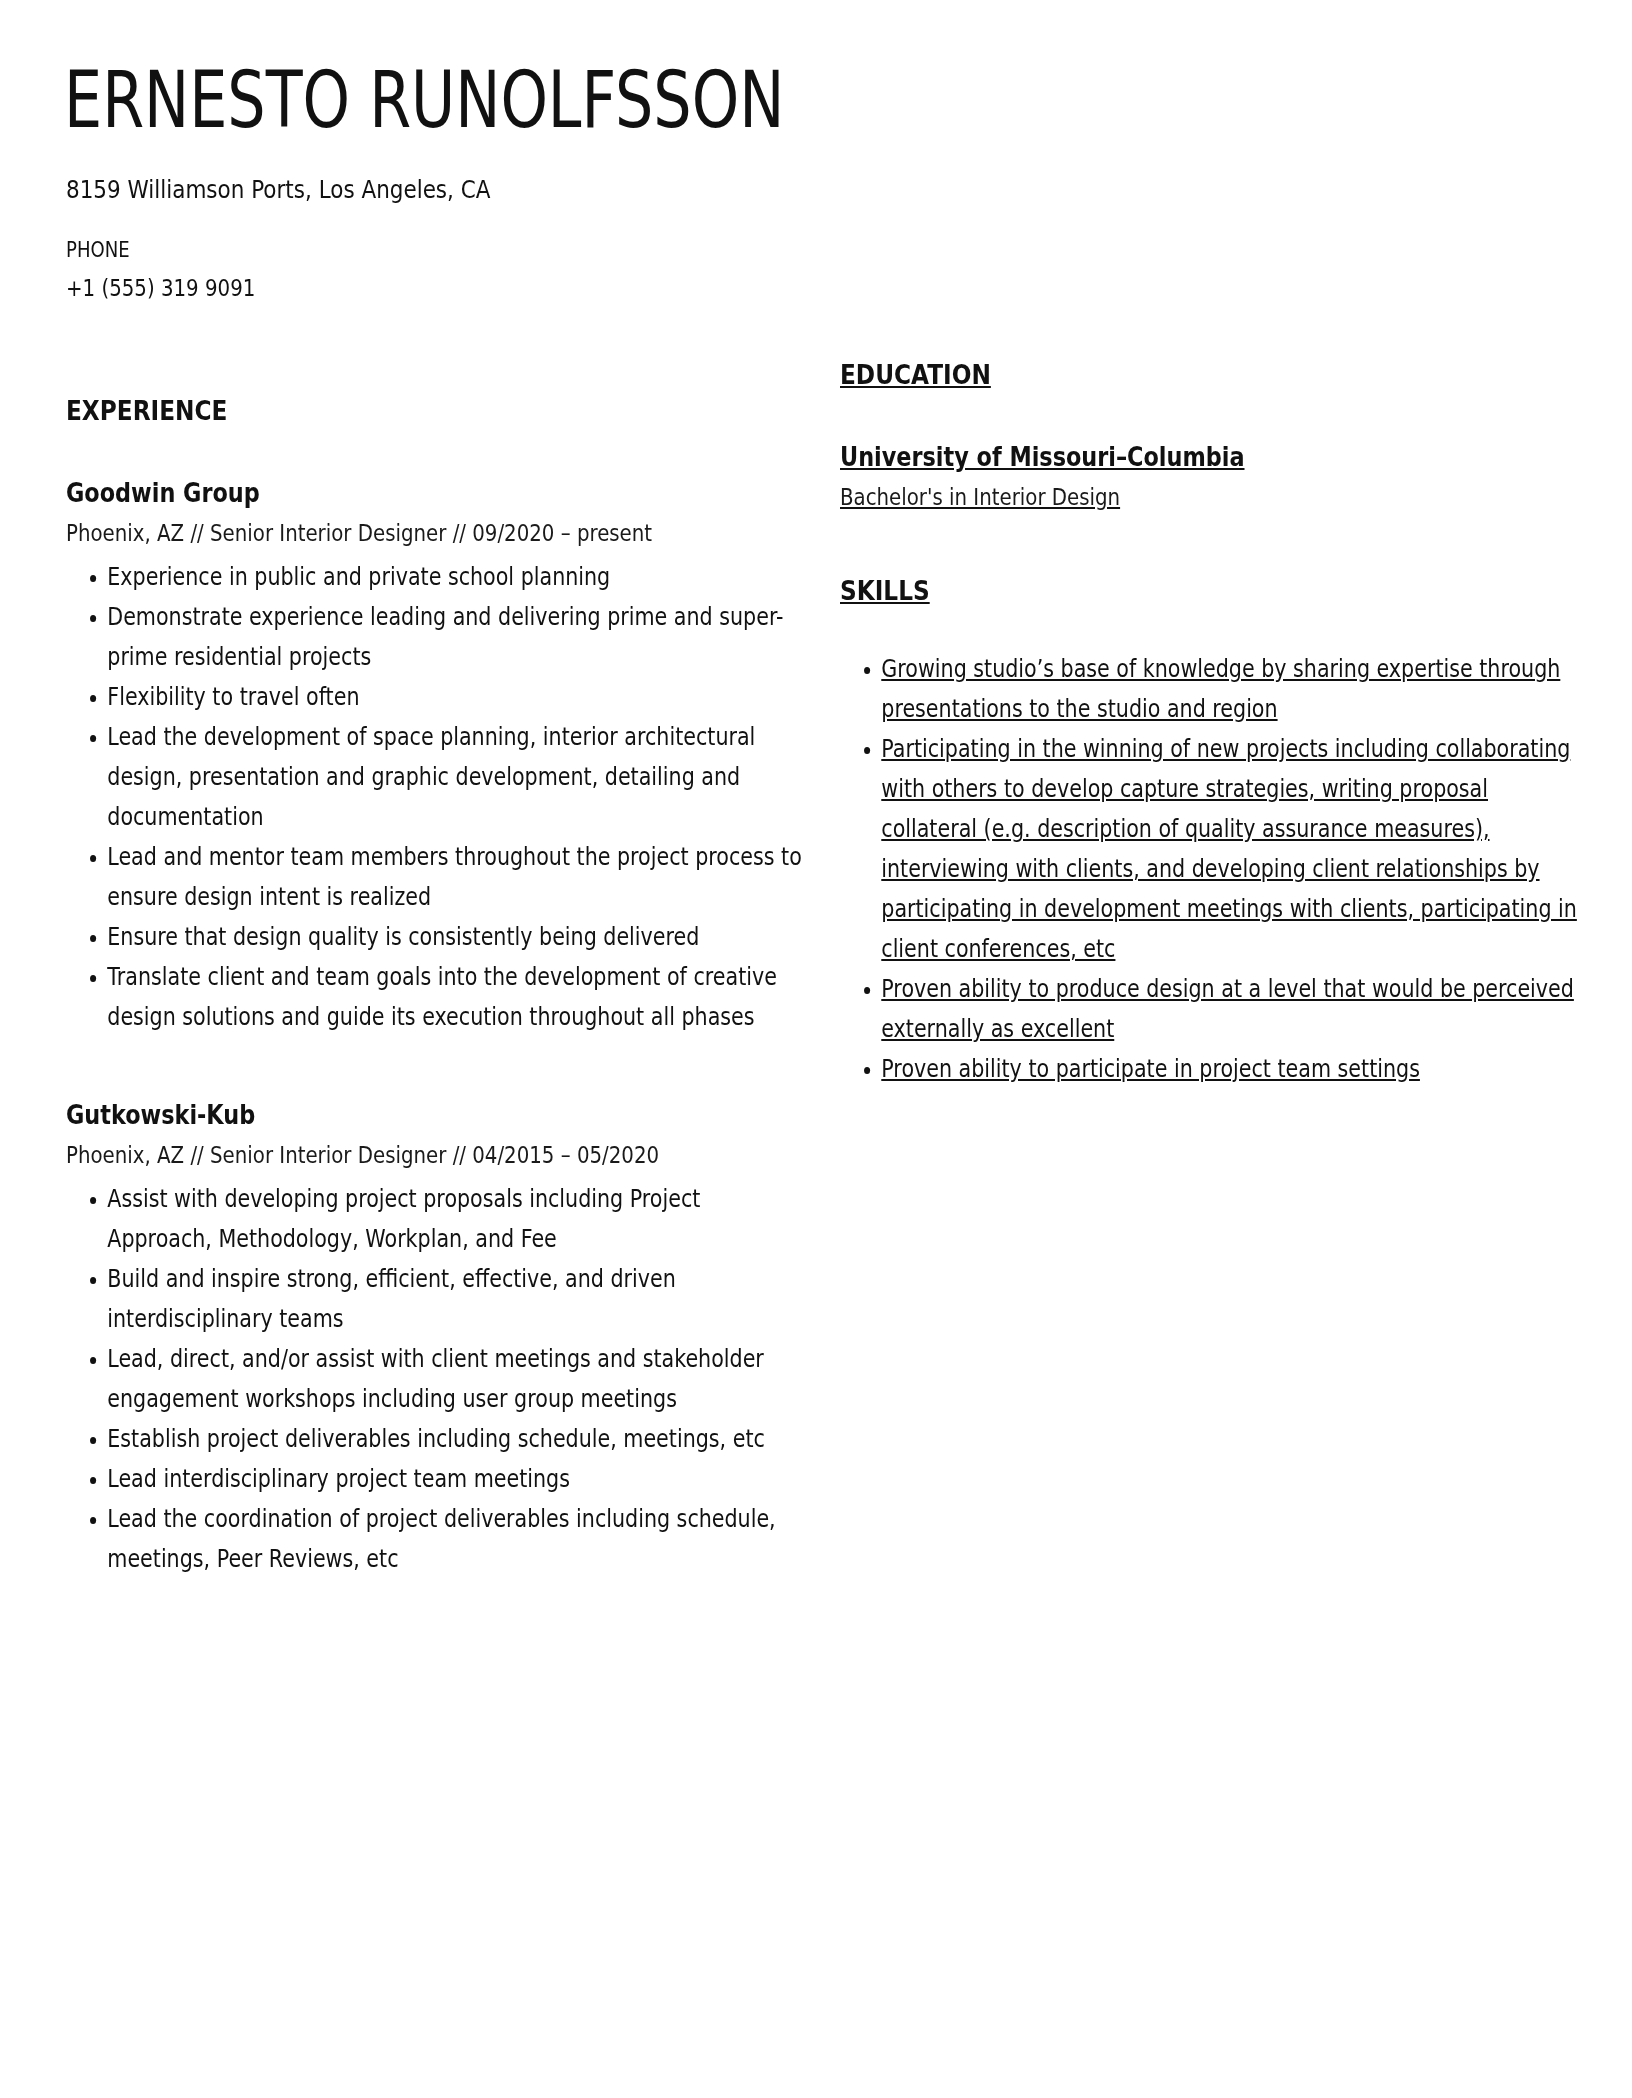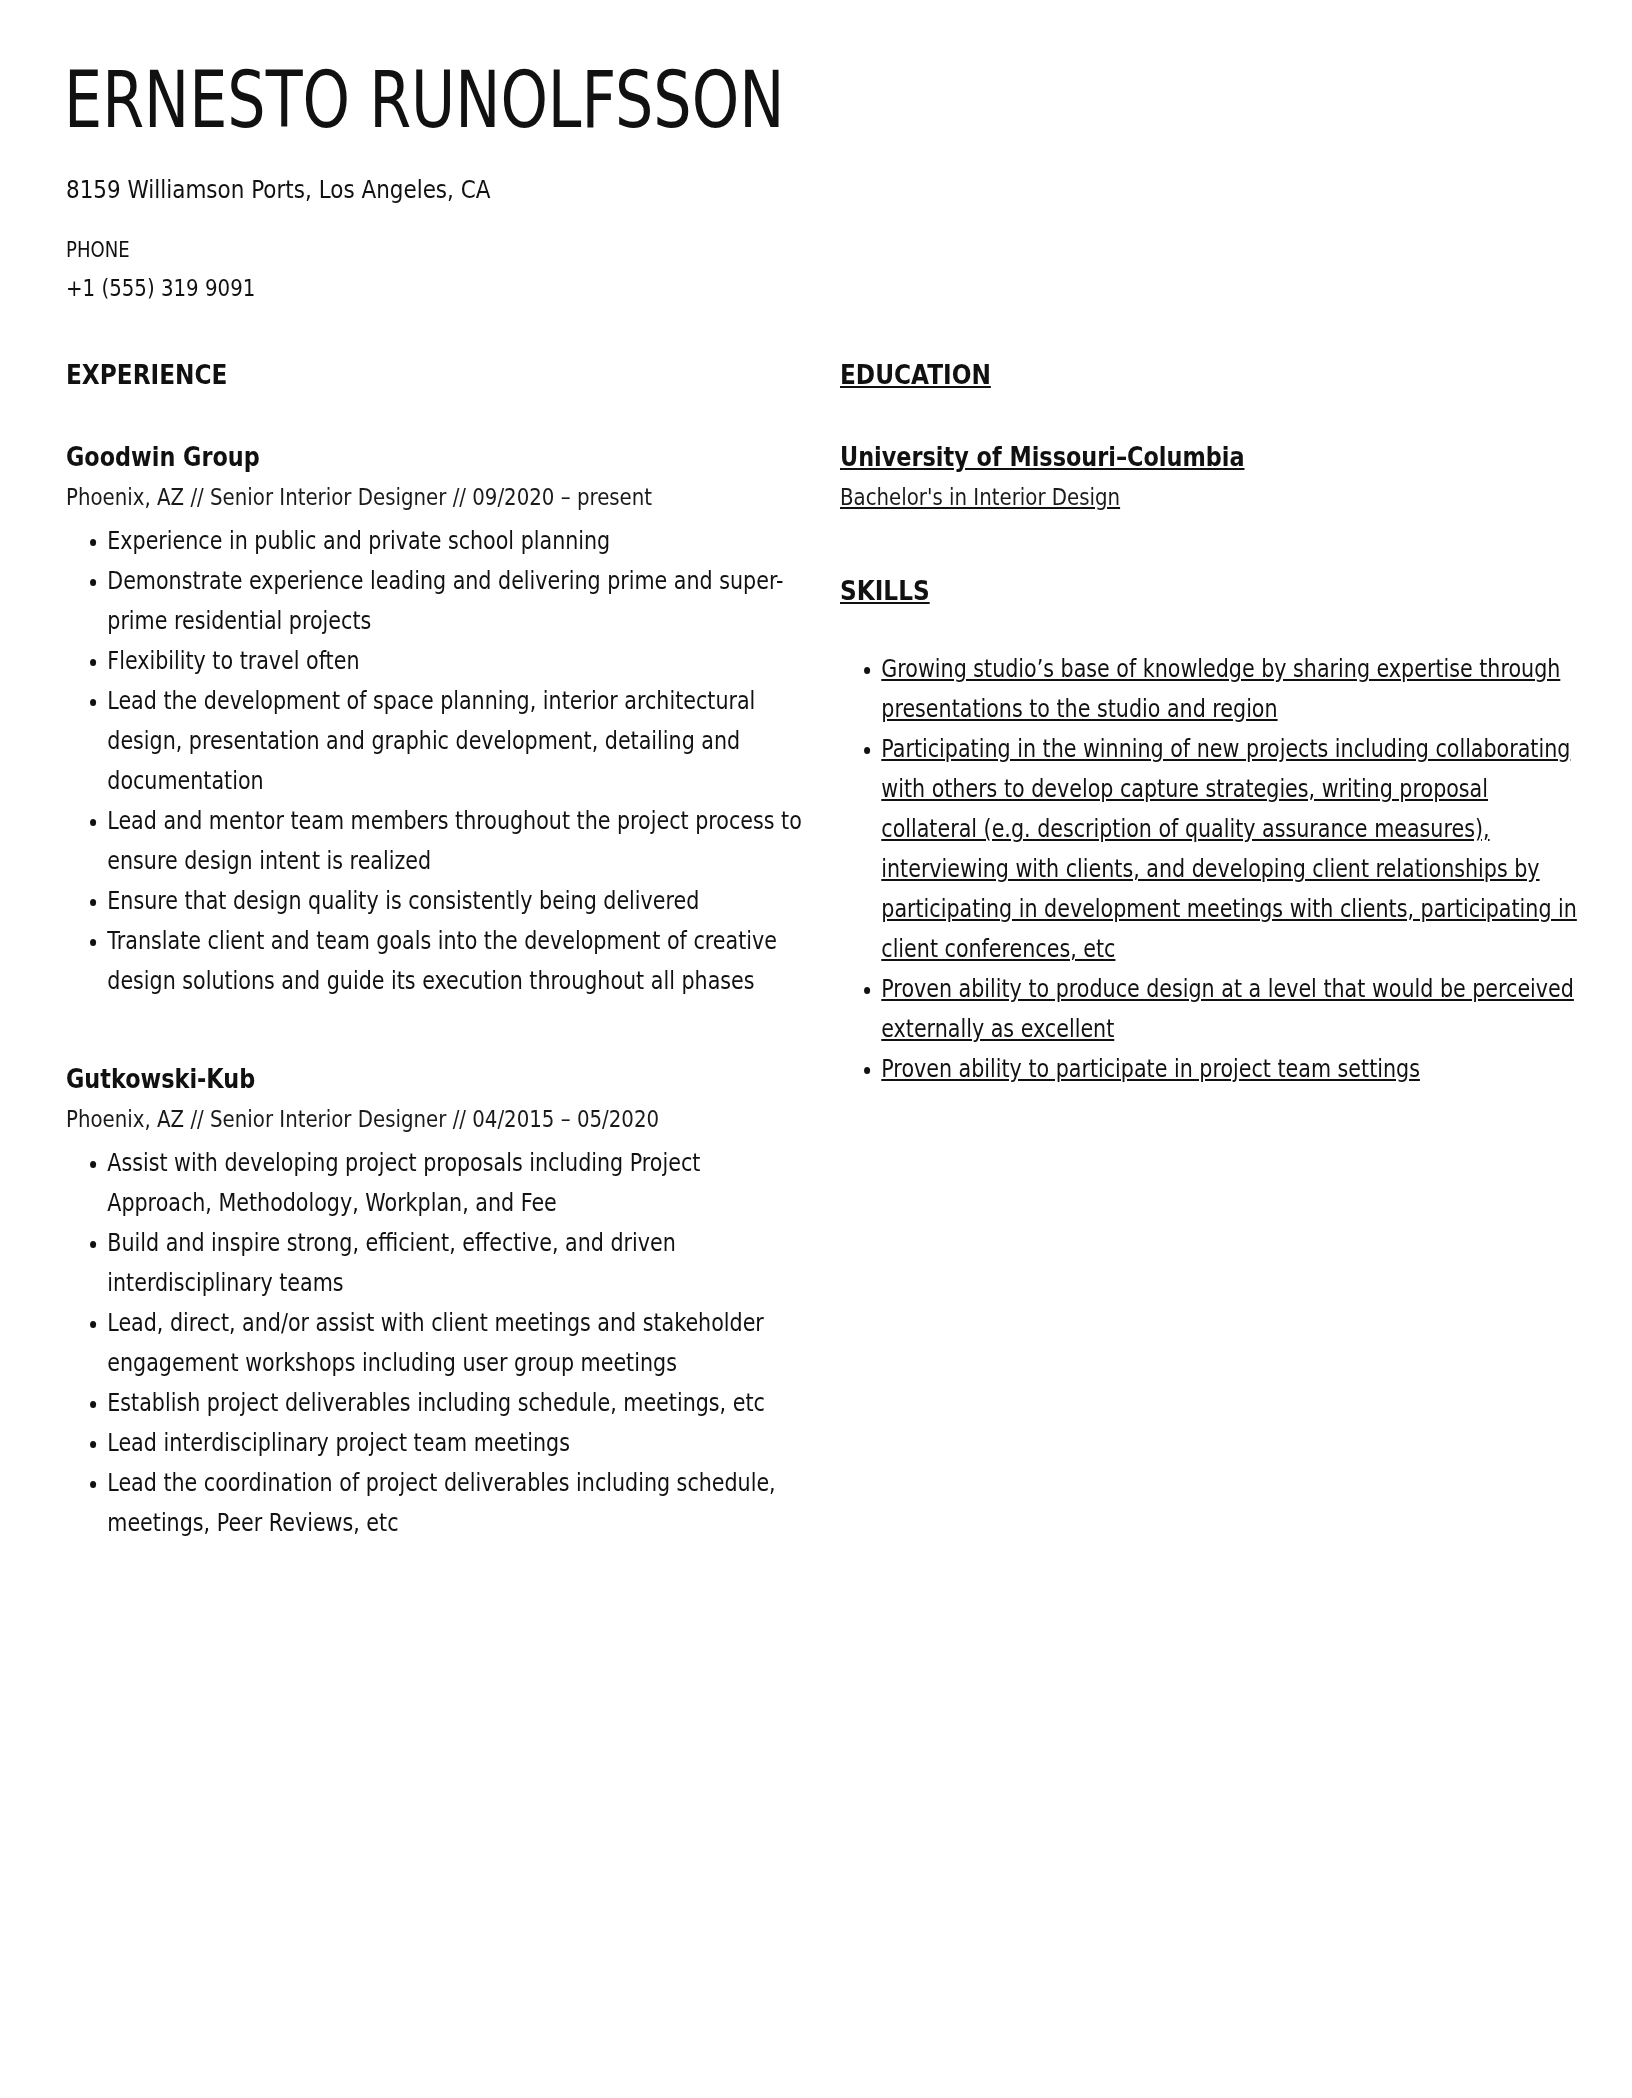--- a/index.html
+++ b/index.html
@@ -19,21 +19,21 @@
   }
   .phone-label {
     position: absolute; left: 66px; top: 238px; font-size: 21px;
     transform: scaleX(0.86); transform-origin: left top;
   }
   .phone-value {
     position: absolute; left: 66px; top: 275px; font-size: 23px;
     transform: scaleX(0.86); transform-origin: left top;
   }
   .col { position: absolute; top: 355px; }
-  .col.left { left: 66px; width: 740px; }
+  .col.left { left: 66px; width: 740px; margin-top: 36px; }
   .col.right { left: 840px; width: 740px; text-decoration: underline; }
   .cond { transform: scaleX(0.86); transform-origin: left top; width: 116%; }
   .section-title { font-size: 27px; margin: 0; line-height: 40px; }
   .job { margin-top: 42px; }
   .job-title { font-size: 26px; line-height: 40px; margin: 0; }
   .job-sub { font-size: 23px; line-height: 40px; margin: 0; color: #1a1a1a; }
   ul { margin: 4px 0 0 0; padding: 0 0 0 48px; }
   li { font-size: 24px; line-height: 40px; margin: 0; }
   li::marker { font-size: 22px; }
   .job2 { margin-top: 58px; }

